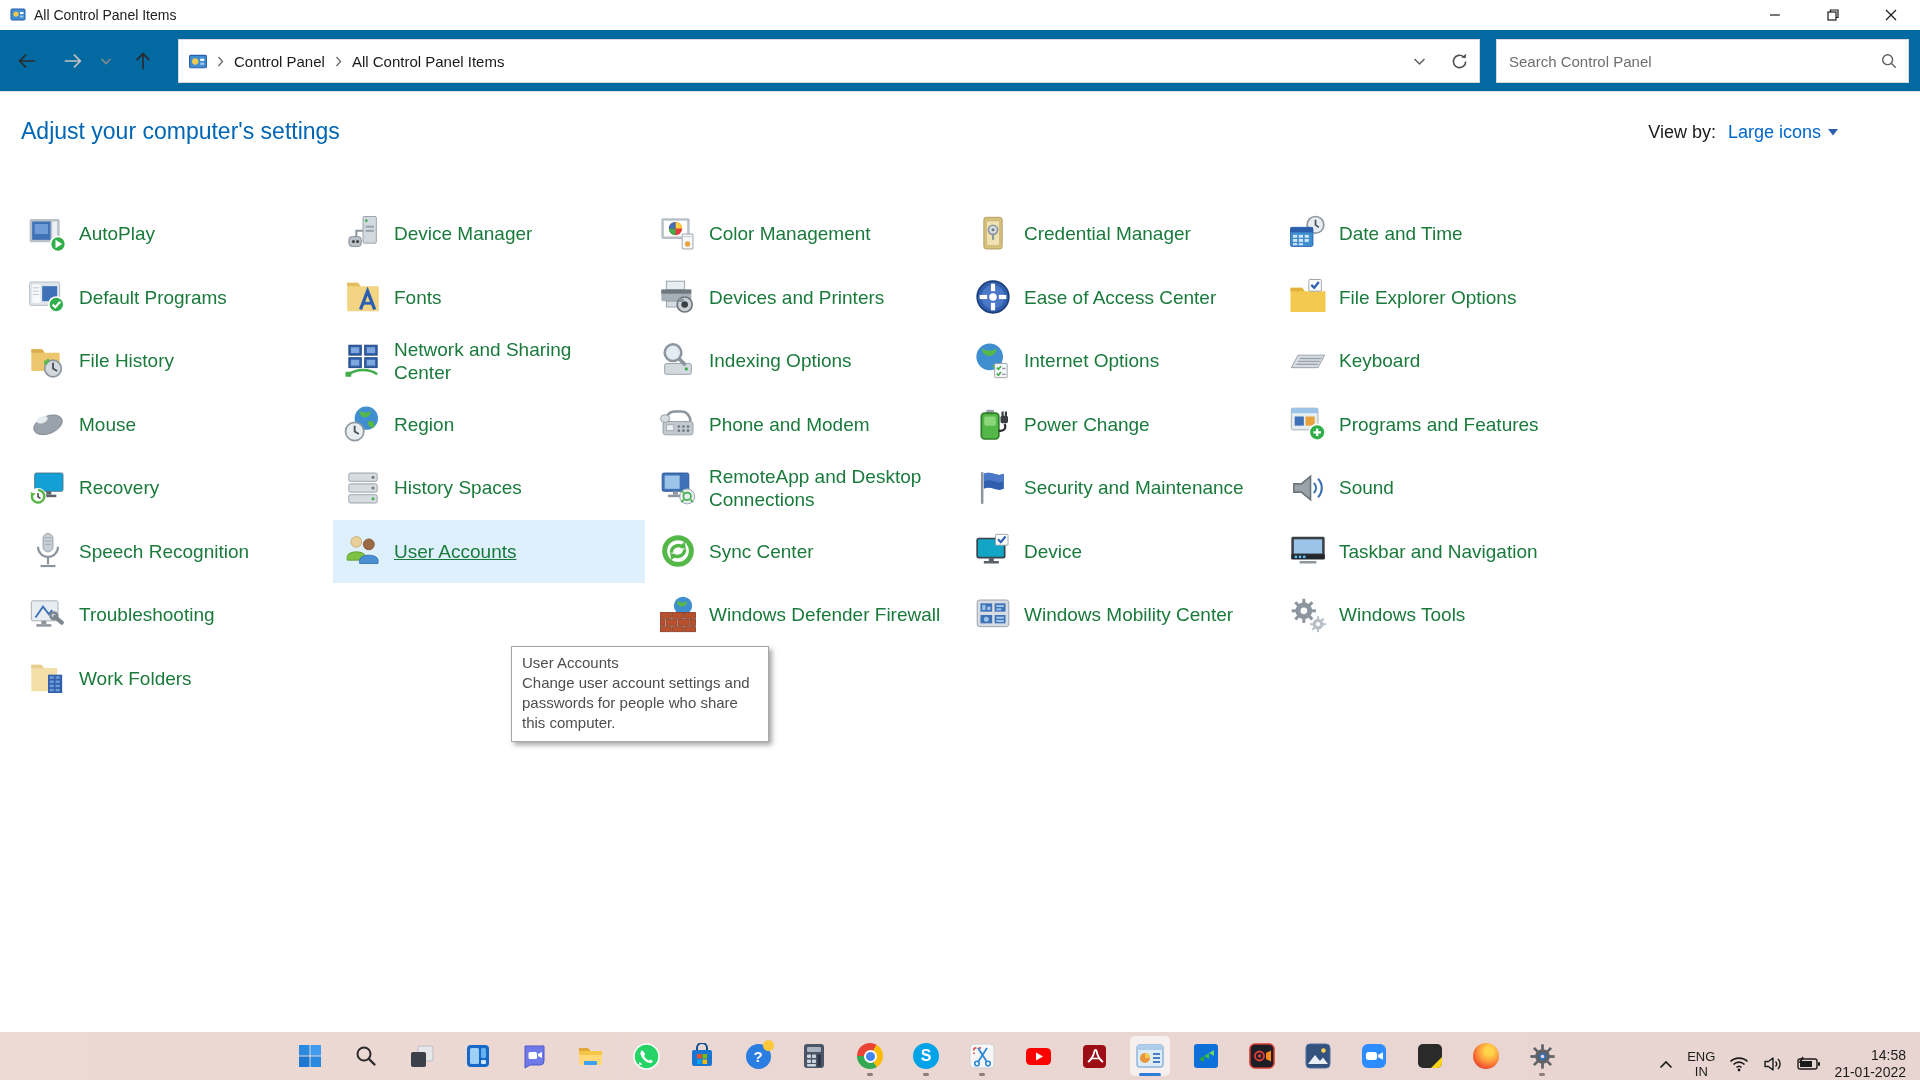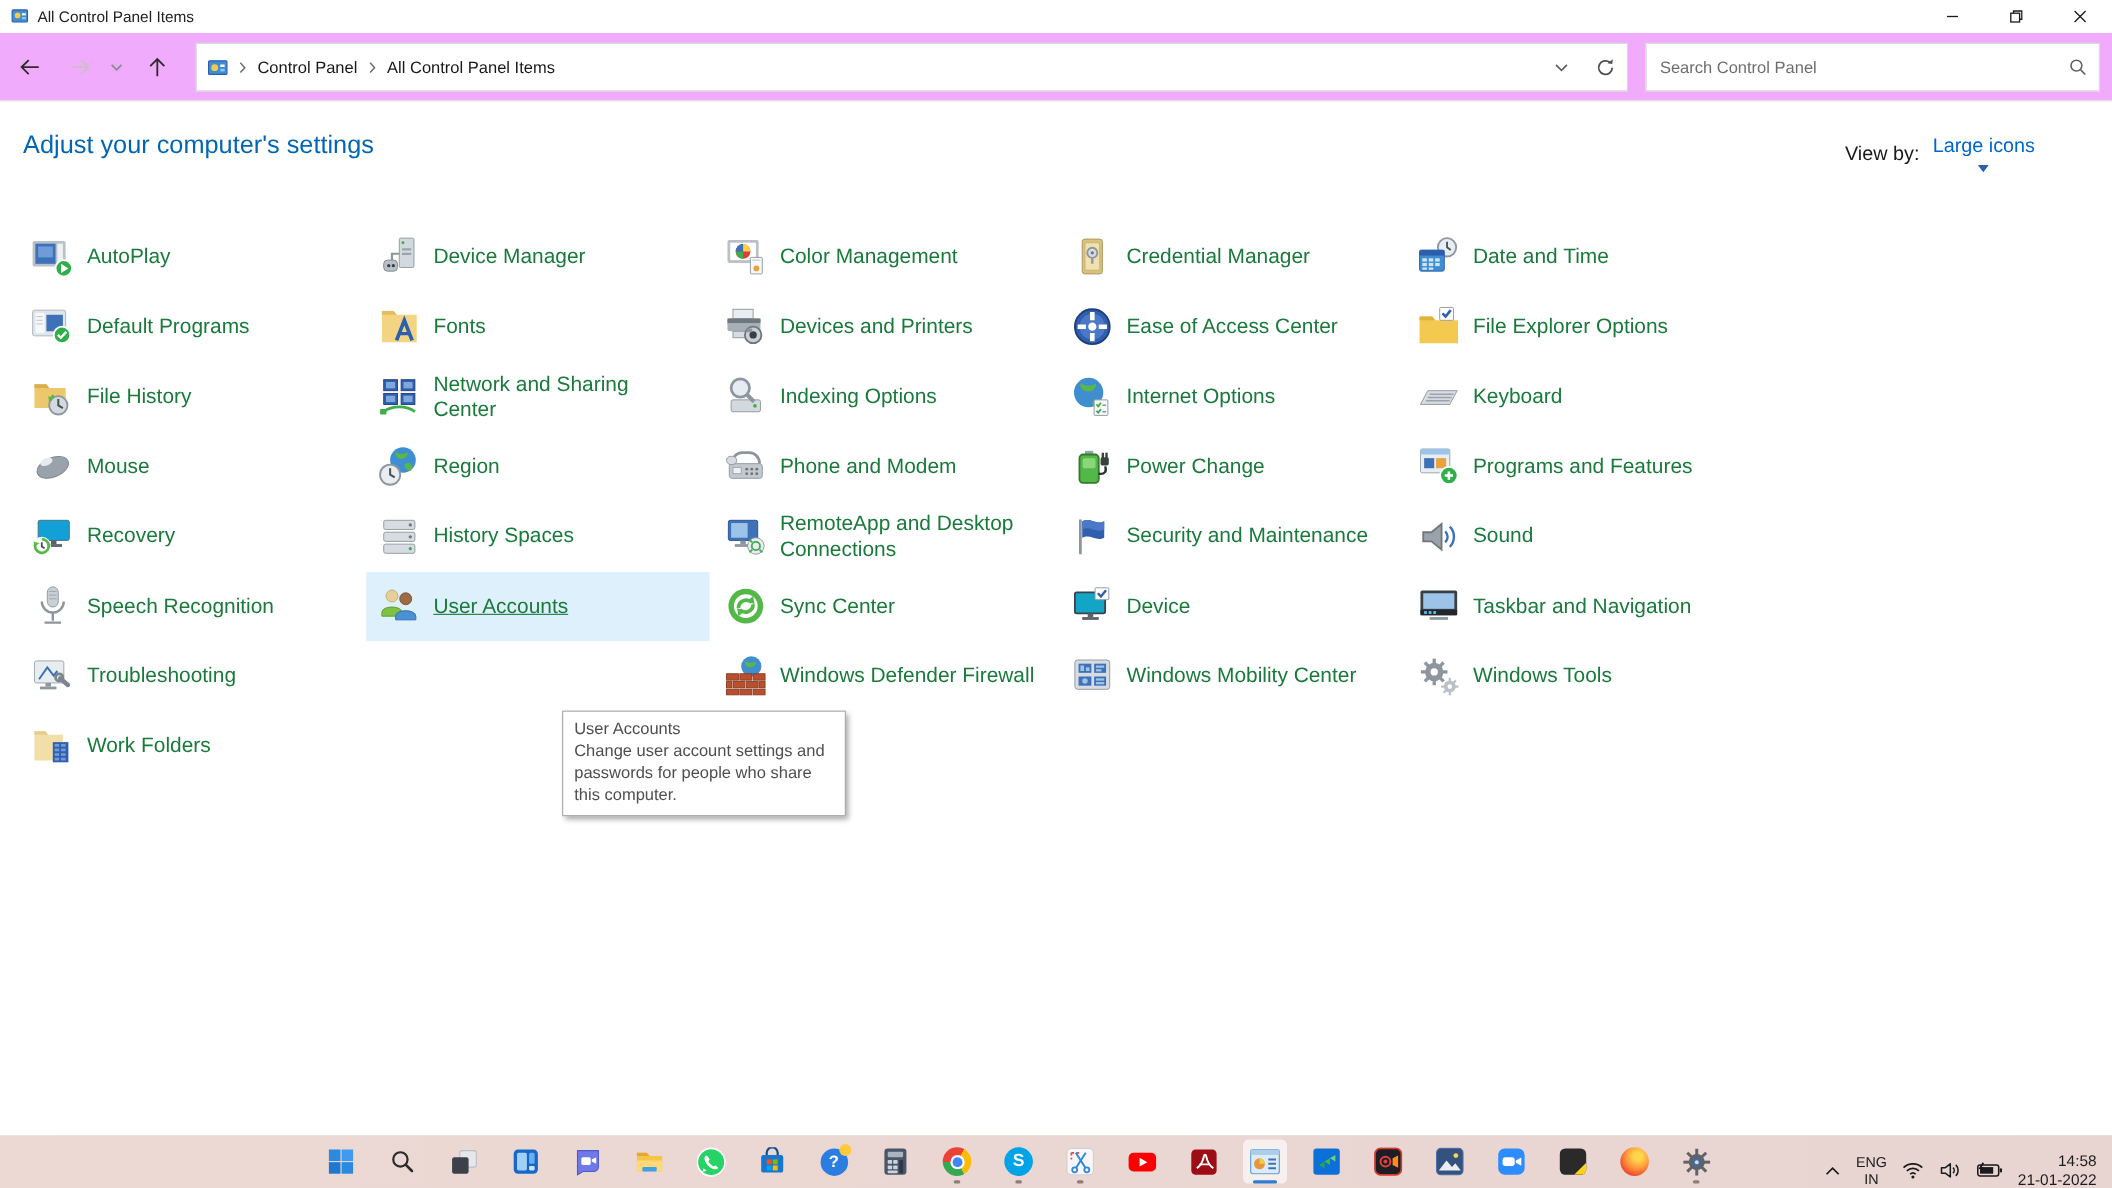--- a/index.html
+++ b/index.html
@@ -14,36 +14,36 @@
   html,body{width:1920px;height:1080px;overflow:hidden;background:#fff;}
 
   
   .titlebar{position:absolute;left:0;top:0;width:1920px;height:30px;background:#fff;display:flex;align-items:center;}
   .titlebar .appico{margin:0 8px 0 10px;display:flex;}
   .titlebar .ttl{font-size:14px;color:#222;}
   .wbtns{position:absolute;right:0;top:0;height:30px;display:flex;}
   .wbtn{width:58px;height:30px;display:flex;align-items:center;justify-content:center;}
 
   
-  .navbar{position:absolute;left:0;top:30px;width:1920px;height:62px;background:#f0abfc;border-bottom:1px solid #e4e4e4;}
+  .navbar{position:absolute;left:0;top:30px;width:1920px;height:62px;background:#0369a1;border-bottom:1px solid #e4e4e4;}
   .navbtn{position:absolute;top:16px;width:30px;height:30px;display:flex;align-items:center;justify-content:center;}
   .addrbar{position:absolute;left:178px;top:9px;width:1302px;height:44px;border:1px solid var(--border);background:#fff;display:flex;align-items:center;padding-left:10px;}
   .crumb{display:flex;align-items:center;font-size:15px;color:#191919;gap:10px;}
   .crumb .sep{color:#6f6f6f;display:flex;}
   .addr-right{margin-left:auto;display:flex;align-items:center;}
   .addr-ibtn{width:40px;height:42px;display:flex;align-items:center;justify-content:center;}
   .searchbox{position:absolute;left:1496px;top:9px;width:413px;height:44px;border:1px solid var(--border);background:#fff;display:flex;align-items:center;padding:0 10px 0 12px;}
   .searchbox input{flex:1;border:none;outline:none;font-size:15px;color:#333;background:transparent;}
   .searchbox input::placeholder{color:#6e6e6e;opacity:1;}
 
   
   .pagehead{position:absolute;left:21px;top:118px;font-size:23px;font-weight:400;color:var(--hblue);}
-  .viewby{position:absolute;right:70px;top:122px;display:flex;align-items:center;gap:12px;font-size:18px;}
+  .viewby{position:absolute;right:82px;top:122px;display:flex;align-items:center;gap:12px;font-size:18px;}
   .viewby .vl{color:#1a1a1a;}
-  .viewby .vv{color:var(--lblue);display:flex;align-items:center;gap:7px;flex-direction:column;}
+  .viewby .vv{color:var(--lblue);display:flex;align-items:center;gap:7px;}
 
   
   .col{position:absolute;top:202px;width:305px;}
   .c1{left:28px;} .c2{left:343px;} .c3{left:658px;} .c4{left:973px;} .c5{left:1288px;}
   .cp-item{display:flex;align-items:center;height:63.5px;cursor:pointer;}
   .cp-item .ci{width:40px;height:40px;flex:0 0 40px;margin-right:11px;display:flex;align-items:center;justify-content:center;}
   .cp-item .ci svg{width:40px;height:40px;}
   .cp-item .lbl{font-size:19px;color:var(--green);line-height:23px;max-width:235px;}
   .cp-item.hl{background:#ddf0fc;margin-left:-10px;padding-left:10px;width:312px;}
   .cp-item.hl .lbl{text-decoration:underline;}

